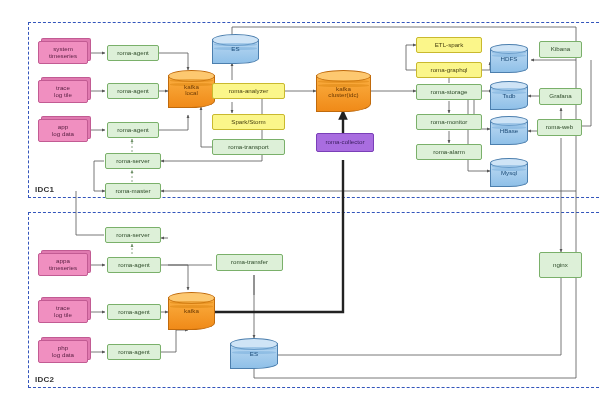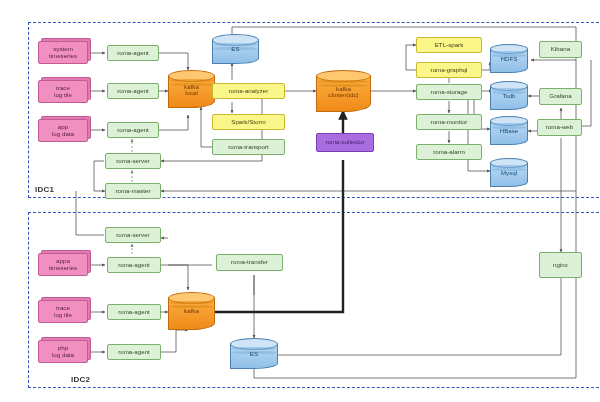--- a/index.html
+++ b/index.html
@@ -59,21 +59,21 @@
 </style>
 </head>
 <body>
 
 <div id="canvas">
 
   <div class="zone" style="left:12px;top:22px;width:576px;height:176px;"></div>
   <div class="zone-label" style="left:17px;top:185px;">IDC1</div>
 
   <div class="zone" style="left:12px;top:212px;width:576px;height:176px;"></div>
-  <div class="zone-label" style="left:17px;top:375px;margin-left:36px;">IDC2</div>
+  <div class="zone-label" style="left:17px;top:375px;">IDC2</div>
 
   <svg id="wires">
     <defs>
       <marker id="ar" markerWidth="5" markerHeight="5" refX="4.2" refY="2" orient="auto">
           <path d="M0,0 L4.5,2 L0,4 Z" fill="#555"></path>
         </marker>
       <marker id="arg" markerWidth="5" markerHeight="5" refX="4.2" refY="2" orient="auto">
           <path d="M0,0 L4.5,2 L0,4 Z" fill="#6d8f66"></path>
         </marker>
       <marker id="art" markerWidth="5" markerHeight="5" refX="3.2" refY="2" orient="auto">

